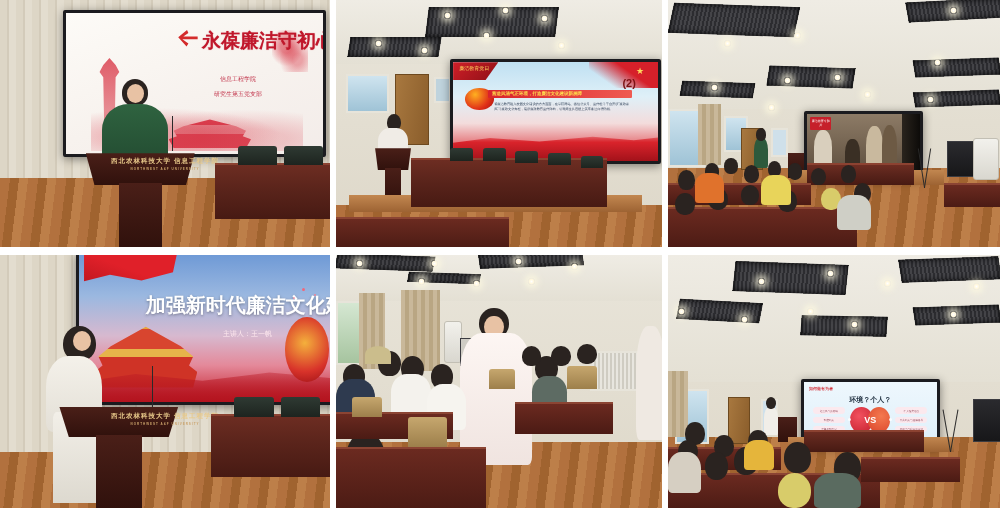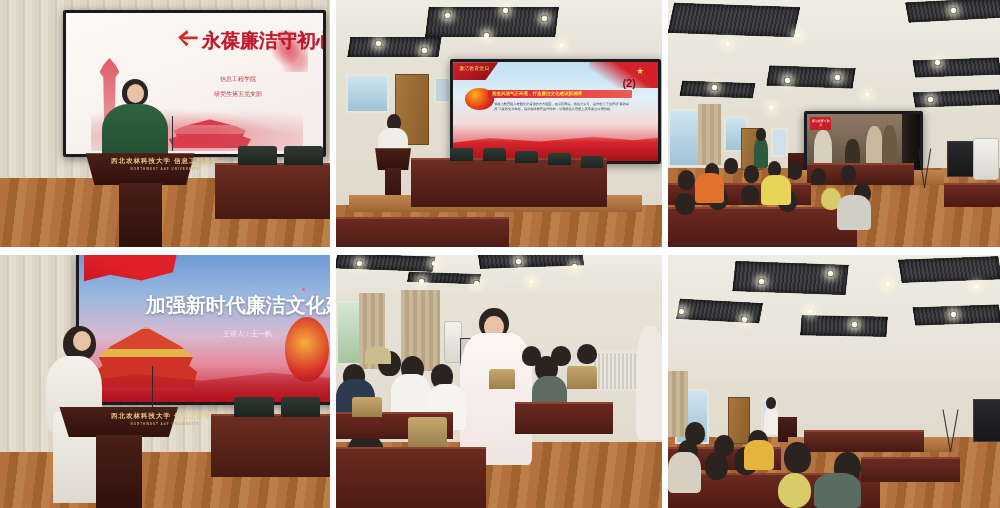--- a/index.html
+++ b/index.html
@@ -384,20 +384,37 @@
     <div class="lamp" style="left:42%;top:21%;"></div>
     <div class="lamp" style="left:55%;top:26%;"></div>
     <div class="lamp" style="left:85%;top:22%;"></div>
 
     <div class="floor" style="height:28%;"></div>
     <div class="window" style="left:2%;top:53%;width:9%;height:20%;"></div>
     <div class="curtain" style="left:0%;top:46%;width:6%;height:26%;"></div>
     <div class="door" style="left:18%;top:56%;width:6%;height:18%;"></div>
     <div class="window" style="left:28%;top:57%;width:4%;height:12%;background:#cfe0ea;"></div>
 
+    <div class="screen" style="left:40%;top:49%;width:40%;height:24%;">
+      <div class="slide5">
+        <div class="s5-tag" style="left:4%;top:7%;font-size:4px;">如何做有为者</div>
+        <div class="s5-q" style="top:22%;font-size:7px;">环境？个人？</div>
+        <div class="pill" style="left:7%;top:42%;width:24%;height:11%;font-size:2.6px;">社会风气的影响</div>
+        <div class="pill" style="left:7%;top:57%;width:24%;height:11%;font-size:2.6px;">制度约束</div>
+        <div class="pill" style="left:7%;top:72%;width:24%;height:11%;font-size:2.6px;">监督机制不足</div>
+        <div class="pill" style="right:7%;top:42%;width:24%;height:11%;font-size:2.6px;">个人理想信念</div>
+        <div class="pill" style="right:7%;top:57%;width:24%;height:11%;font-size:2.6px;">自我约束与道德修养</div>
+        <div class="pill" style="right:7%;top:72%;width:24%;height:11%;font-size:2.6px;">对权力与利益的认识</div>
+        <div class="vsL" style="left:35%;top:42%;width:17%;height:42%;"></div>
+        <div class="vsR" style="left:48%;top:42%;width:17%;height:42%;"></div>
+        <div class="vstxt" style="left:35%;top:54%;width:30%;font-size:9px;">VS</div>
+        <div class="dotx" style="left:33%;top:59%;width:3px;height:3px;"></div>
+        <div class="dotx" style="left:64%;top:59%;width:3px;height:3px;"></div>
+      </div>
+    </div>
 
     <div class="podium" style="left:33%;top:64%;width:6%;height:10%;"></div>
     <div class="body" style="left:29%;top:60%;width:4%;height:11%;background:#f1eee8;"></div>
     <div class="head" style="left:29.4%;top:56%;width:3%;height:5%;"></div>
 
     <div class="stage" style="left:36%;top:72%;width:50%;height:6%;"></div>
     <div class="table" style="left:41%;top:69%;width:36%;height:8%;"></div>
     <div class="tripod" style="left:85%;top:61%;height:17%;transform:rotate(10deg);"></div>
     <div class="tripod" style="left:85%;top:61%;height:17%;transform:rotate(-10deg);"></div>
     <div class="rack" style="left:92%;top:57%;width:8%;height:16%;"></div>

